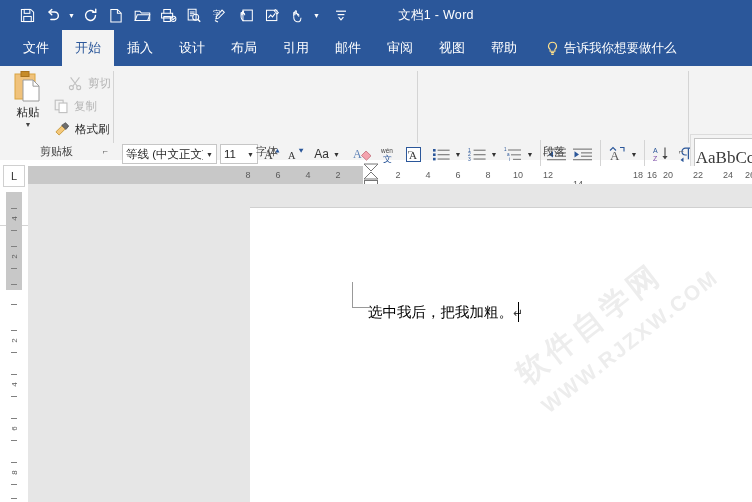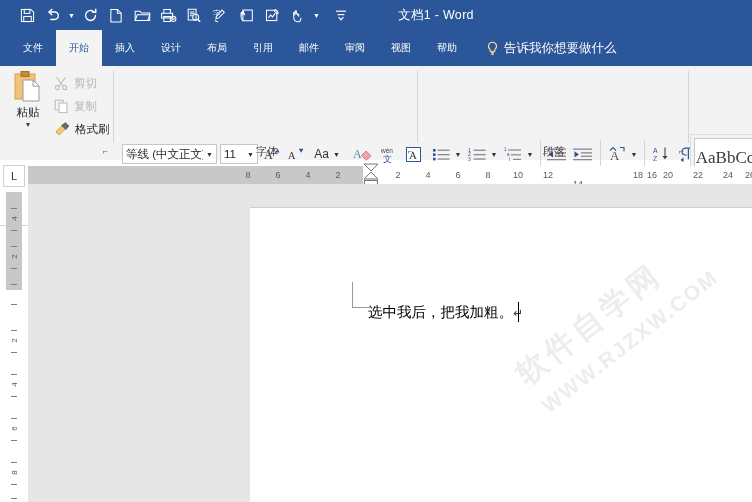--- a/index.html
+++ b/index.html
@@ -35,21 +35,21 @@
   }
 
   
   .tabstrip{
     position:absolute;left:0;top:30px;width:752px;height:36px;
     background:#2b579a;
   }
   .tabs{display:flex;align-items:stretch;height:36px;padding-left:10px;}
   .tab{
     display:flex;align-items:center;justify-content:center;
-    padding:0 13px;color:#ffffff;font-size:10px;cursor:default;
+    padding:0 13px;color:#ffffff;font-size:13px;cursor:default;
     white-space:nowrap;
   }
   .tab.active{background:#f3f3f3;color:#2b579a;}
   .tab-tellme{
     display:flex;align-items:center;gap:5px;padding:0 10px 0 16px;
     color:#ffffff;font-size:12.5px;white-space:nowrap;
   }
   .bulb{display:block;}
 
   
@@ -303,21 +303,21 @@
       <svg width="32" height="34" viewBox="0 0 32 34">
         <rect x="3" y="4" width="20" height="25" fill="#f0c27b" stroke="#d9a441" stroke-width="1"></rect>
         <rect x="9" y="1.5" width="8" height="5" fill="#c68c2a" stroke="#a8731e" stroke-width="1"></rect>
         <path d="M11 10h10l6 6v15H11z" fill="#ffffff" stroke="#9b9b9b" stroke-width="1"></path>
         <path d="M21 10.2V16.2h6" fill="none" stroke="#9b9b9b" stroke-width="1"></path>
       </svg>
       <div class="paste-label">粘贴</div>
       <div class="paste-caret">▼</div>
     </div>
 
-    <div class="clip-item" style="left:54px;top:7px;">
+    <div class="clip-item" style="left:68px;top:7px;">
       <svg width="15" height="15" viewBox="0 0 16 16" fill="none" stroke="#c0c0c0" stroke-width="1.2">
         <circle cx="3.6" cy="12.4" r="2.1"></circle>
             <circle cx="11.4" cy="12.4" r="2.1"></circle>
         <path d="M5.1 10.9 12.2 1.5M9.9 10.9 2.8 1.5"></path>
       </svg>
       <span class="lbl dim">剪切</span>
     </div>
 
     <div class="clip-item" style="left:54px;top:30px;">
       <svg width="15" height="15" viewBox="0 0 16 16" fill="none" stroke="#c0c0c0" stroke-width="1.2">
@@ -329,20 +329,21 @@
 
     <div class="clip-item" style="left:54px;top:53px;">
       <svg width="16" height="15" viewBox="0 0 17 16" fill="none">
         <path d="M2 10.5 8.6 4l3.4 3.4-6.6 6.5z" fill="#f5c87a" stroke="#c79a3c" stroke-width="1"></path>
         <path d="M8.2 3.6 12.2 0.8l3.5 3.4-3 3.8z" fill="#6d6d6d" stroke="#4a4a4a" stroke-width=".8"></path>
       </svg>
       <span class="lbl">格式刷</span>
     </div>
 
     <div class="grp-sep" style="left:113px;"></div>
+    <div class="grp-label" style="left:0px;width:113px;">剪贴板</div>
     <div class="dlg-launch" style="left:100px;">⌐</div>
 
     <div class="combo" style="left:122px;top:78px;width:95px;">
       <span class="val">等线 (中文正文)</span>
       <span class="cc">▼</span>
     </div>
     <div class="combo" style="left:220px;top:78px;width:38px;">
       <span class="val">11</span>
       <span class="cc">▼</span>
     </div>

